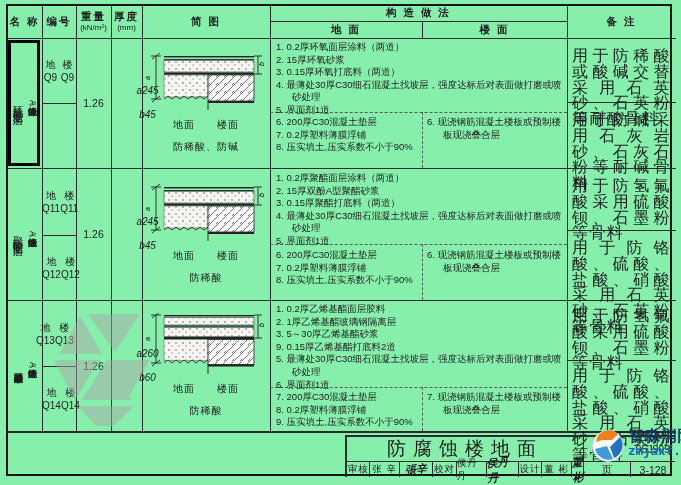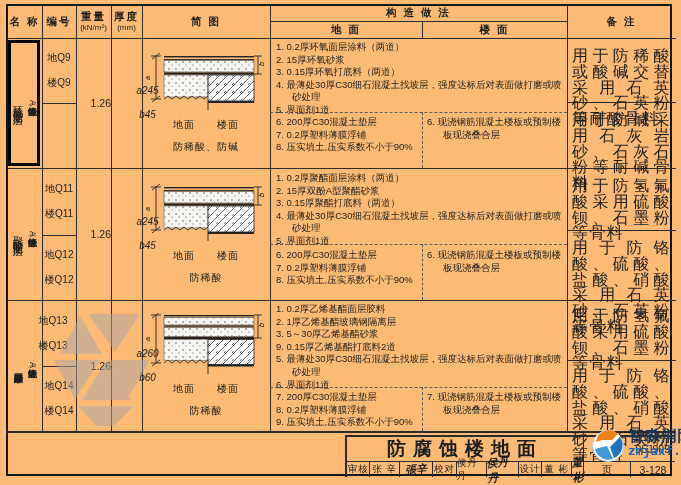--- a/index.html
+++ b/index.html
@@ -1,43 +1,43 @@
 <!DOCTYPE html>
 <html><head>
 <meta charset="utf-8">
 <style>
   html,body{margin:0;padding:0;background:#ffffff;}
   body{font-family:"Liberation Sans","DejaVu Sans",sans-serif;color:#1c1c1c;
        -webkit-font-smoothing:antialiased;}
-  .sheet{position:relative;width:681px;height:485px;background:#fdba74;overflow:hidden;}
+  .sheet{position:relative;width:681px;height:485px;background:#86efac;overflow:hidden;}
   .frame{position:absolute;left:6px;top:4px;width:666px;height:472px;border:2px solid #161616;box-sizing:border-box;}
   .vl{position:absolute;width:1px;background:#2b2b2b;}
   .hlna{position:absolute;height:1px;background:#2b2b2b;}
   .vd{position:absolute;width:0;border-left:1px dashed #5a5a5a;}
   .hd{position:absolute;height:0;border-top:1px dashed #5a5a5a;}
   .cell{position:absolute;display:flex;align-items:center;justify-content:center;text-align:center;box-sizing:border-box;}
   .hdr{font-size:10.5px;font-weight:bold;letter-spacing:2px;}
   .unit{font-size:8px;letter-spacing:0;font-weight:normal;}
   .col2{flex-direction:column;line-height:12px;}
   .vtxt{writing-mode:vertical-rl;text-orientation:mixed;letter-spacing:2px;font-size:10.5px;line-height:14px;}
   .vrate{writing-mode:vertical-rl;text-orientation:mixed;letter-spacing:0;font-size:9px;line-height:11px;}
   .namecell{gap:1px;}
   .hibox{position:absolute;border:3px solid #000;box-sizing:border-box;pointer-events:none;}
-  .codecell{flex-direction:column;justify-content:space-around;font-size:10px;padding:8px 0;}
-  .wt{font-size:10.5px;justify-content:flex-end;}
+  .codecell{flex-direction:row;justify-content:space-around;font-size:10px;padding:8px 0;}
+  .wt{font-size:10.5px;}
   .thk{flex-direction:column;font-size:10px;line-height:24px;font-style:italic;margin-left:21px;}
   .diagcell{flex-direction:column;justify-content:center;}
   .dlabels{display:flex;justify-content:center;gap:22px;font-size:10px;margin-top:7px;letter-spacing:1px;}
   .dresist{font-size:10px;margin-top:8px;letter-spacing:1px;}
   .items{position:absolute;box-sizing:border-box;font-size:9.5px;}
   .items .it{padding-left:16px;text-indent:-16px;line-height:12.6px;}
   .remark{position:absolute;box-sizing:border-box;font-size:16px;line-height:15.8px;letter-spacing:1.4px;text-align:justify;}
   
   .tb-line{background:#2b2b2b;}
-  .tbtitle{font-size:19px;font-weight:bold;letter-spacing:7px;}
+  .tbtitle{font-size:19px;font-weight:normal;letter-spacing:7px;}
   .sigrow{position:absolute;display:flex;box-sizing:border-box;}
   .sg{border-right:1px solid #2b2b2b;display:flex;align-items:center;justify-content:center;font-size:9.5px;box-sizing:border-box;letter-spacing:1px;}
   .sg.last{border-right:none;}
   .sig{font-family:"DejaVu Serif","Liberation Serif",serif;font-style:italic;font-weight:bold;font-size:11px;transform:rotate(-4deg);letter-spacing:0;}
   .pgno{font-size:10.5px;}
   .atlas{font-size:10.5px;justify-content:flex-end;padding-right:5px;}
   
   .wm-tri{position:absolute;opacity:0.5;pointer-events:none;}
   .wm-brand{position:absolute;pointer-events:none;display:flex;align-items:flex-start;}
   .wm-brand-text{margin-left:2px;}

